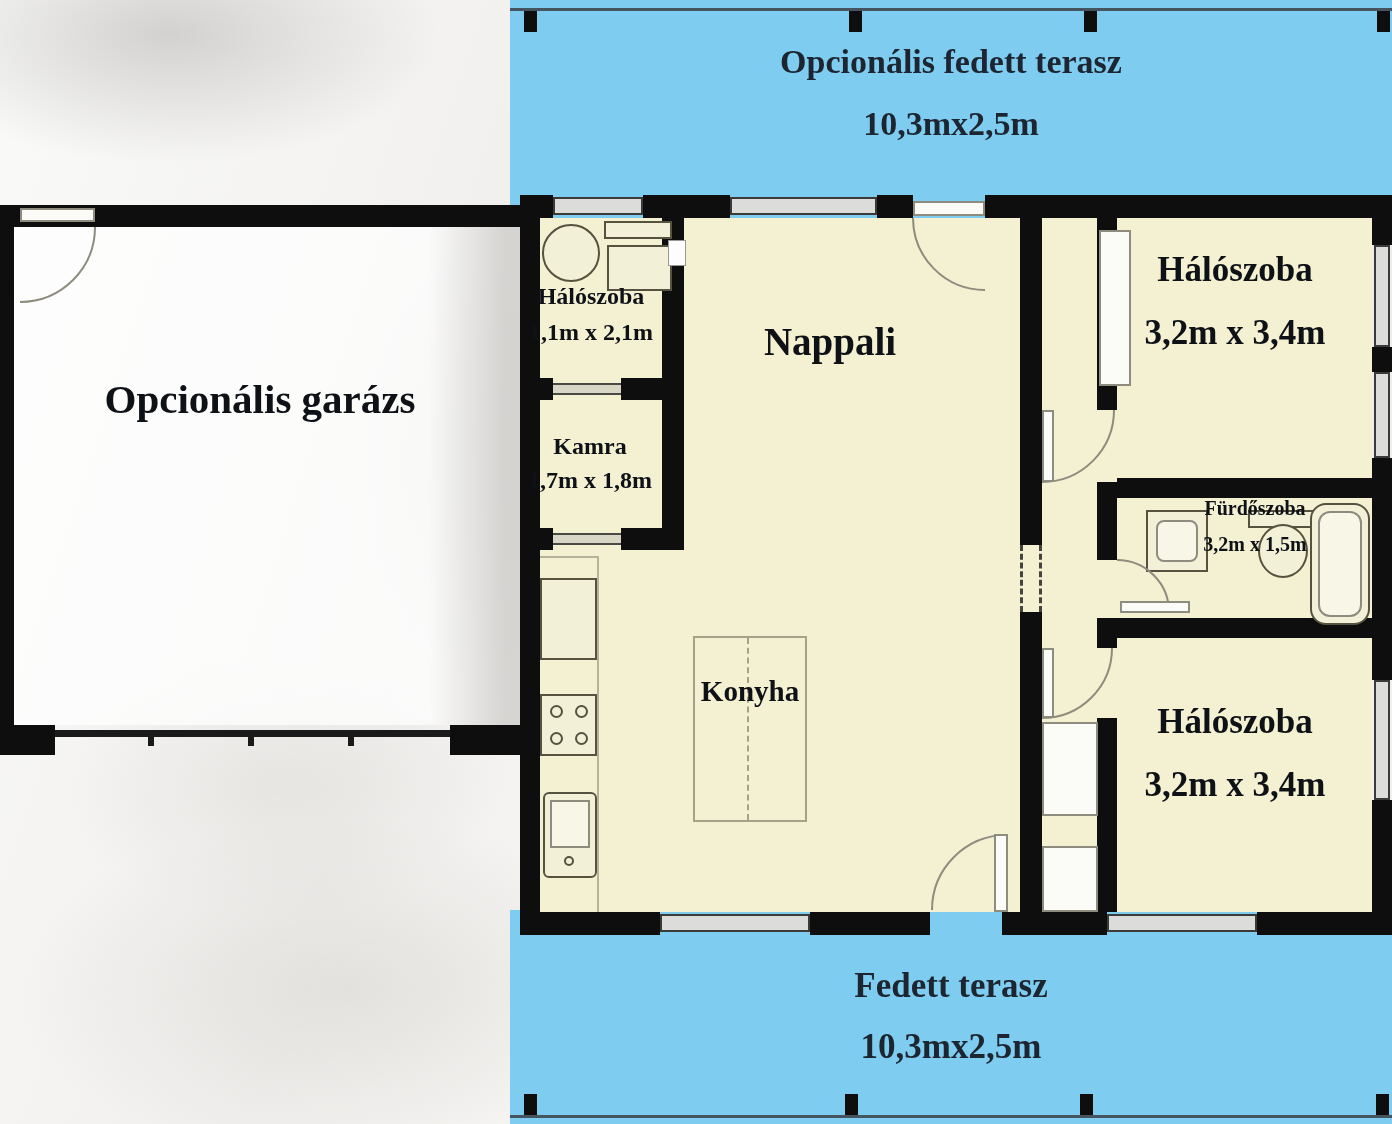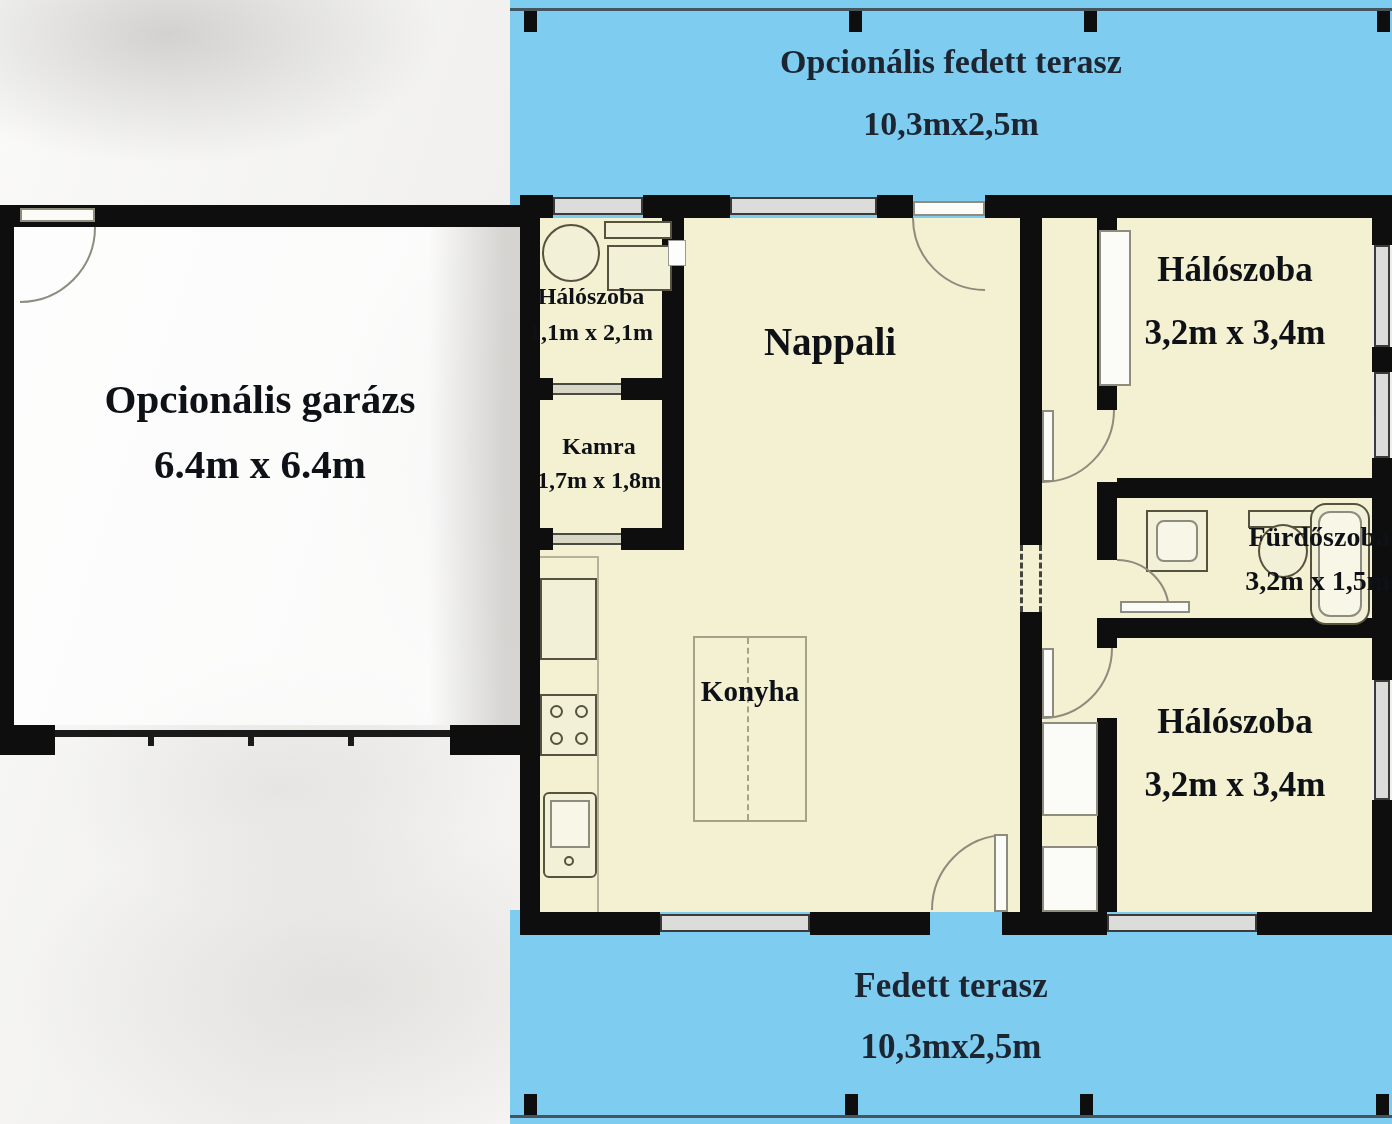--- a/index.html
+++ b/index.html
@@ -163,41 +163,40 @@
   <div class="tlabel" style="left:510px;top:44px;width:882px;font-size:34px;">
     <div>Opcionális fedett terasz</div>
     <div style="margin-top:26px;">10,3mx2,5m</div>
   </div>
   <div class="tlabel" style="left:510px;top:968px;width:882px;font-size:35px;">
     <div>Fedett terasz</div>
     <div style="margin-top:24px;">10,3mx2,5m</div>
   </div>
   <div class="rlabel" style="left:10px;top:378px;width:500px;font-size:41px;">
     <div>Opcionális garázs</div>
-    <div style="margin-top:22px;">6.4m x 6.4m</div>
   </div>
   <div class="rlabel" style="left:516px;top:284px;width:150px;font-size:24px;">
     <div>Hálószoba</div>
     <div style="margin-top:11px;">1,1m x 2,1m</div>
   </div>
-  <div class="rlabel" style="left:515px;top:434px;width:150px;font-size:24px;margin-left:9px;">
+  <div class="rlabel" style="left:515px;top:434px;width:150px;font-size:24px;">
     <div>Kamra</div>
     <div style="margin-top:9px;">1,7m x 1,8m</div>
   </div>
   <div class="rlabel" style="left:680px;top:322px;width:300px;font-size:39px;">
     <div>Nappali</div>
   </div>
   <div class="rlabel" style="left:640px;top:676px;width:220px;font-size:29px;">
     <div>Konyha</div>
   </div>
   <div class="rlabel" style="left:1090px;top:252px;width:290px;font-size:35px;">
     <div>Hálószoba</div>
     <div style="margin-top:26px;">3,2m x 3,4m</div>
   </div>
-  <div class="rlabel" style="left:1120px;top:522px;width:270px;font-size:28px;text-align:right;">
+  <div class="rlabel" style="left:1120px;top:498px;width:270px;font-size:20px;">
     <div>Fürdőszoba</div>
     <div style="margin-top:15px;">3,2m x 1,5m</div>
   </div>
   <div class="rlabel" style="left:1090px;top:704px;width:290px;font-size:35px;">
     <div>Hálószoba</div>
     <div style="margin-top:26px;">3,2m x 3,4m</div>
   </div>
 
 </div>
 

